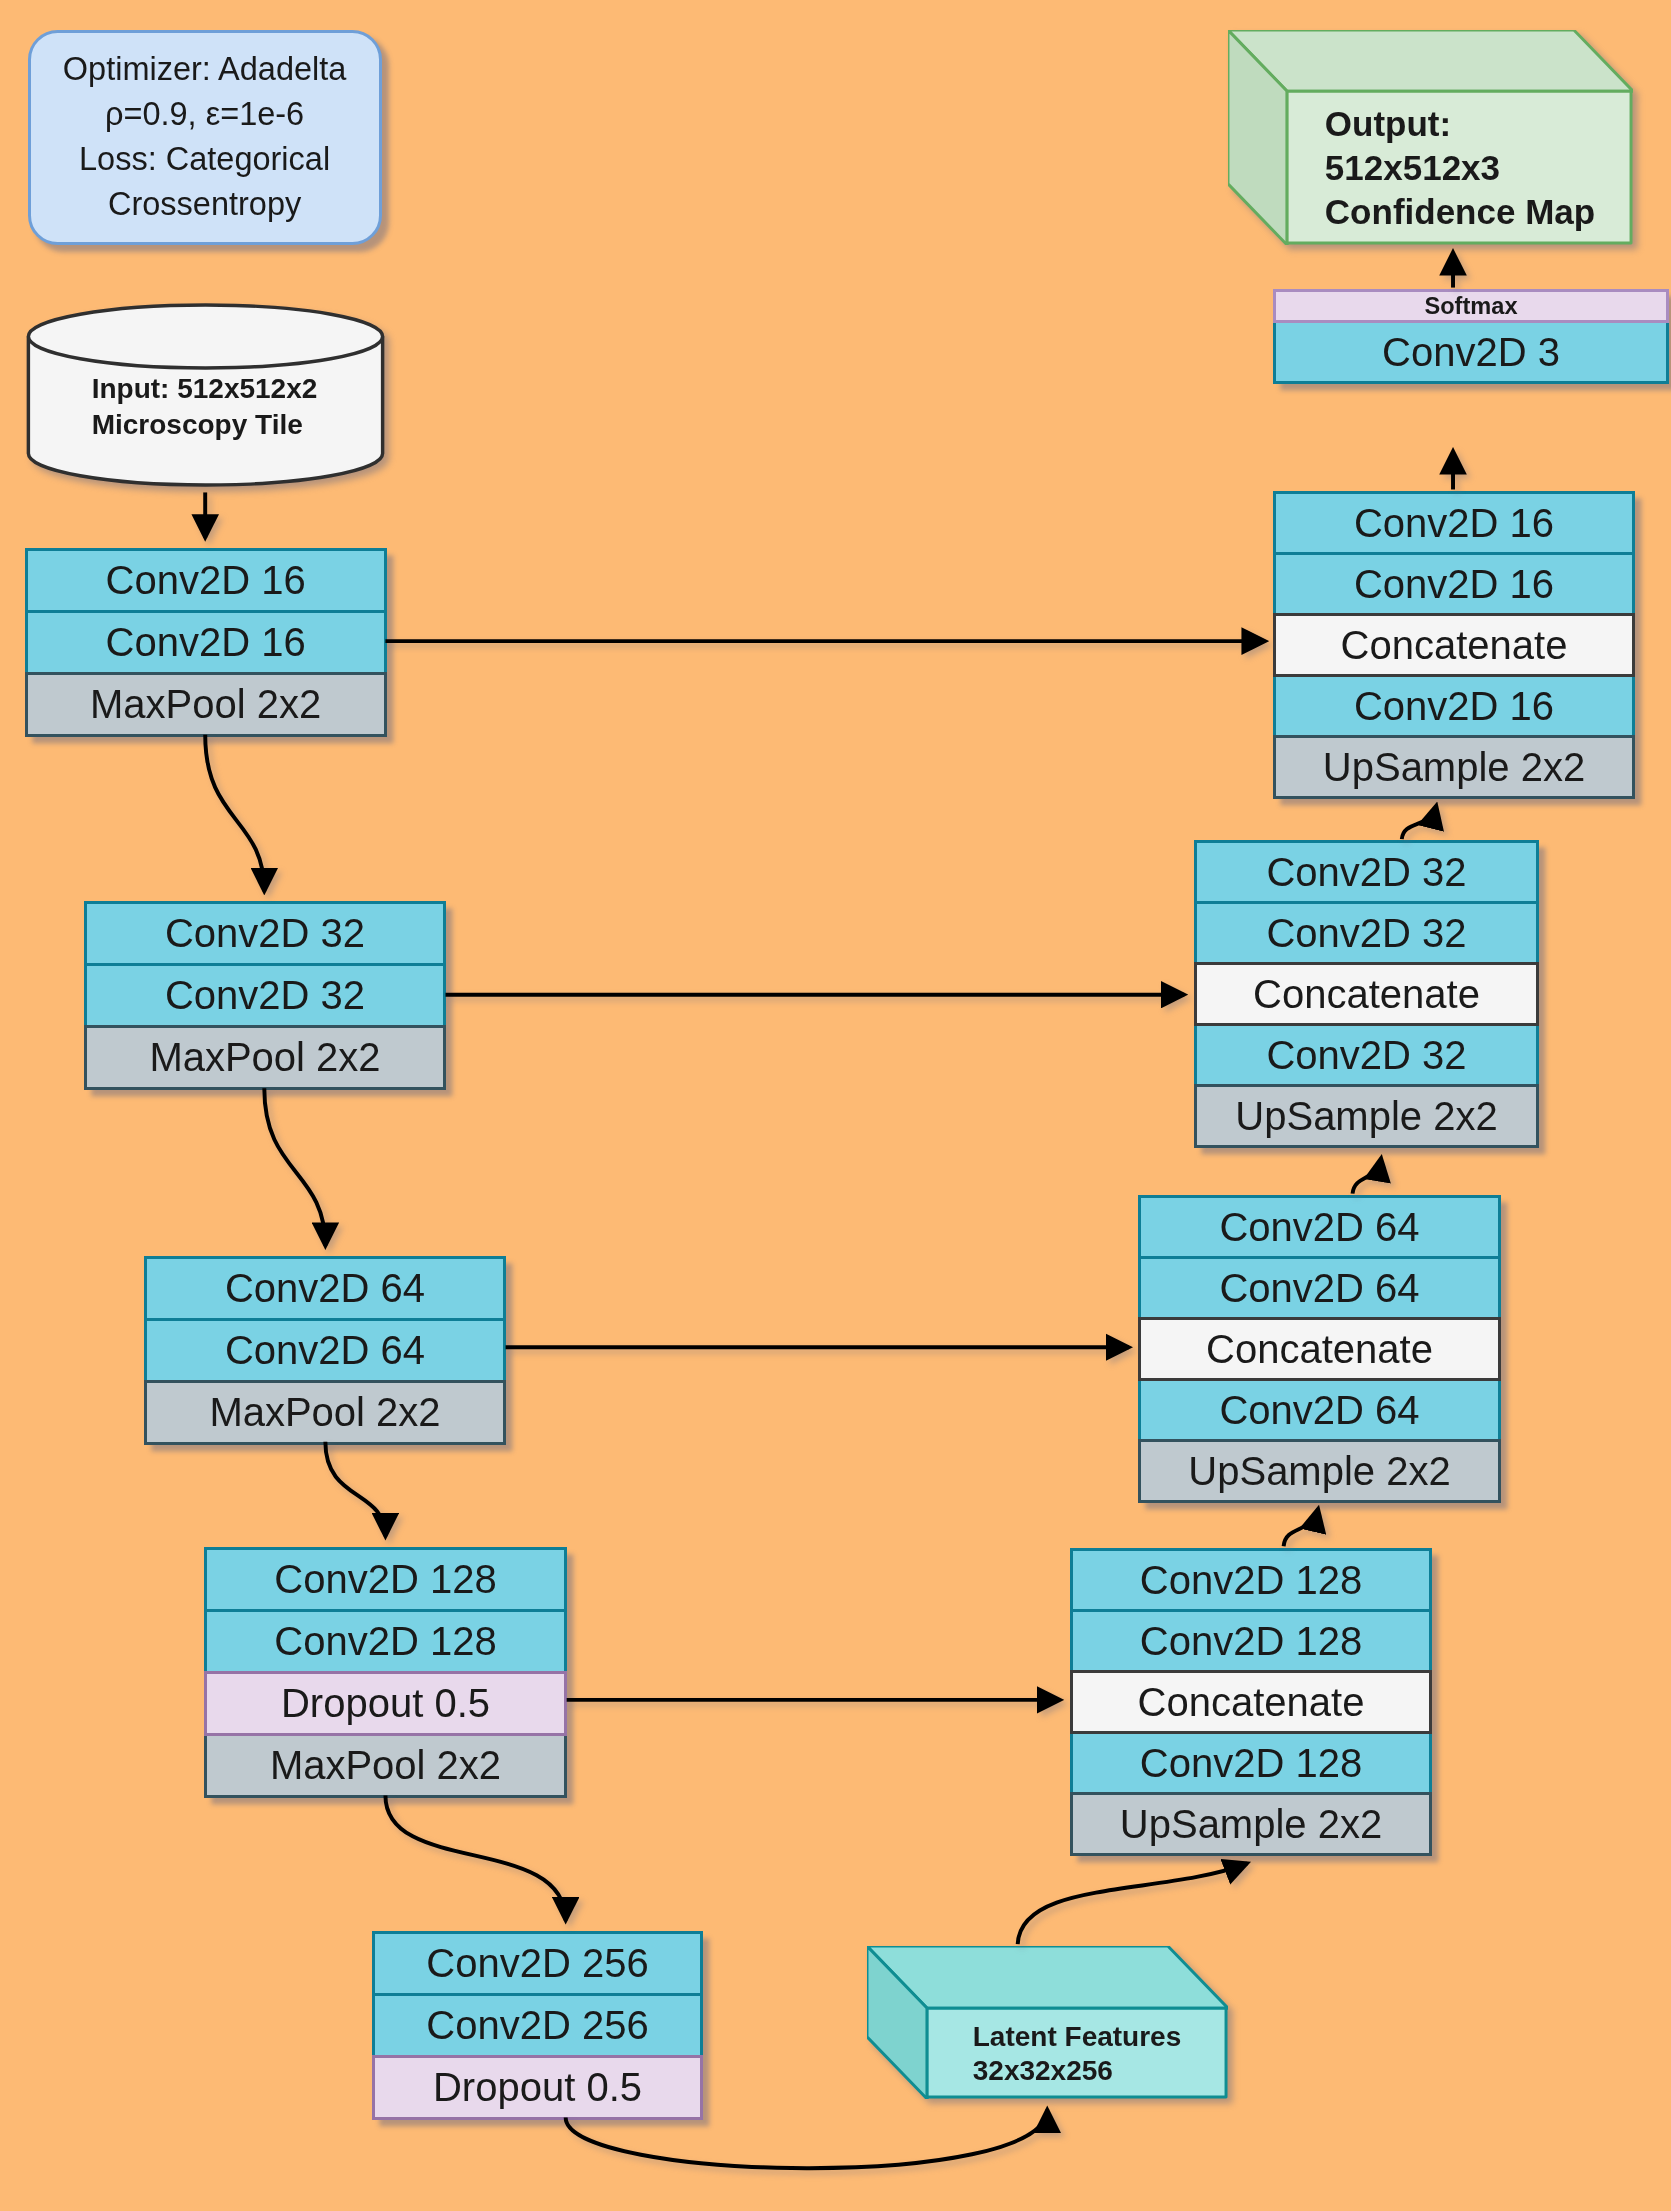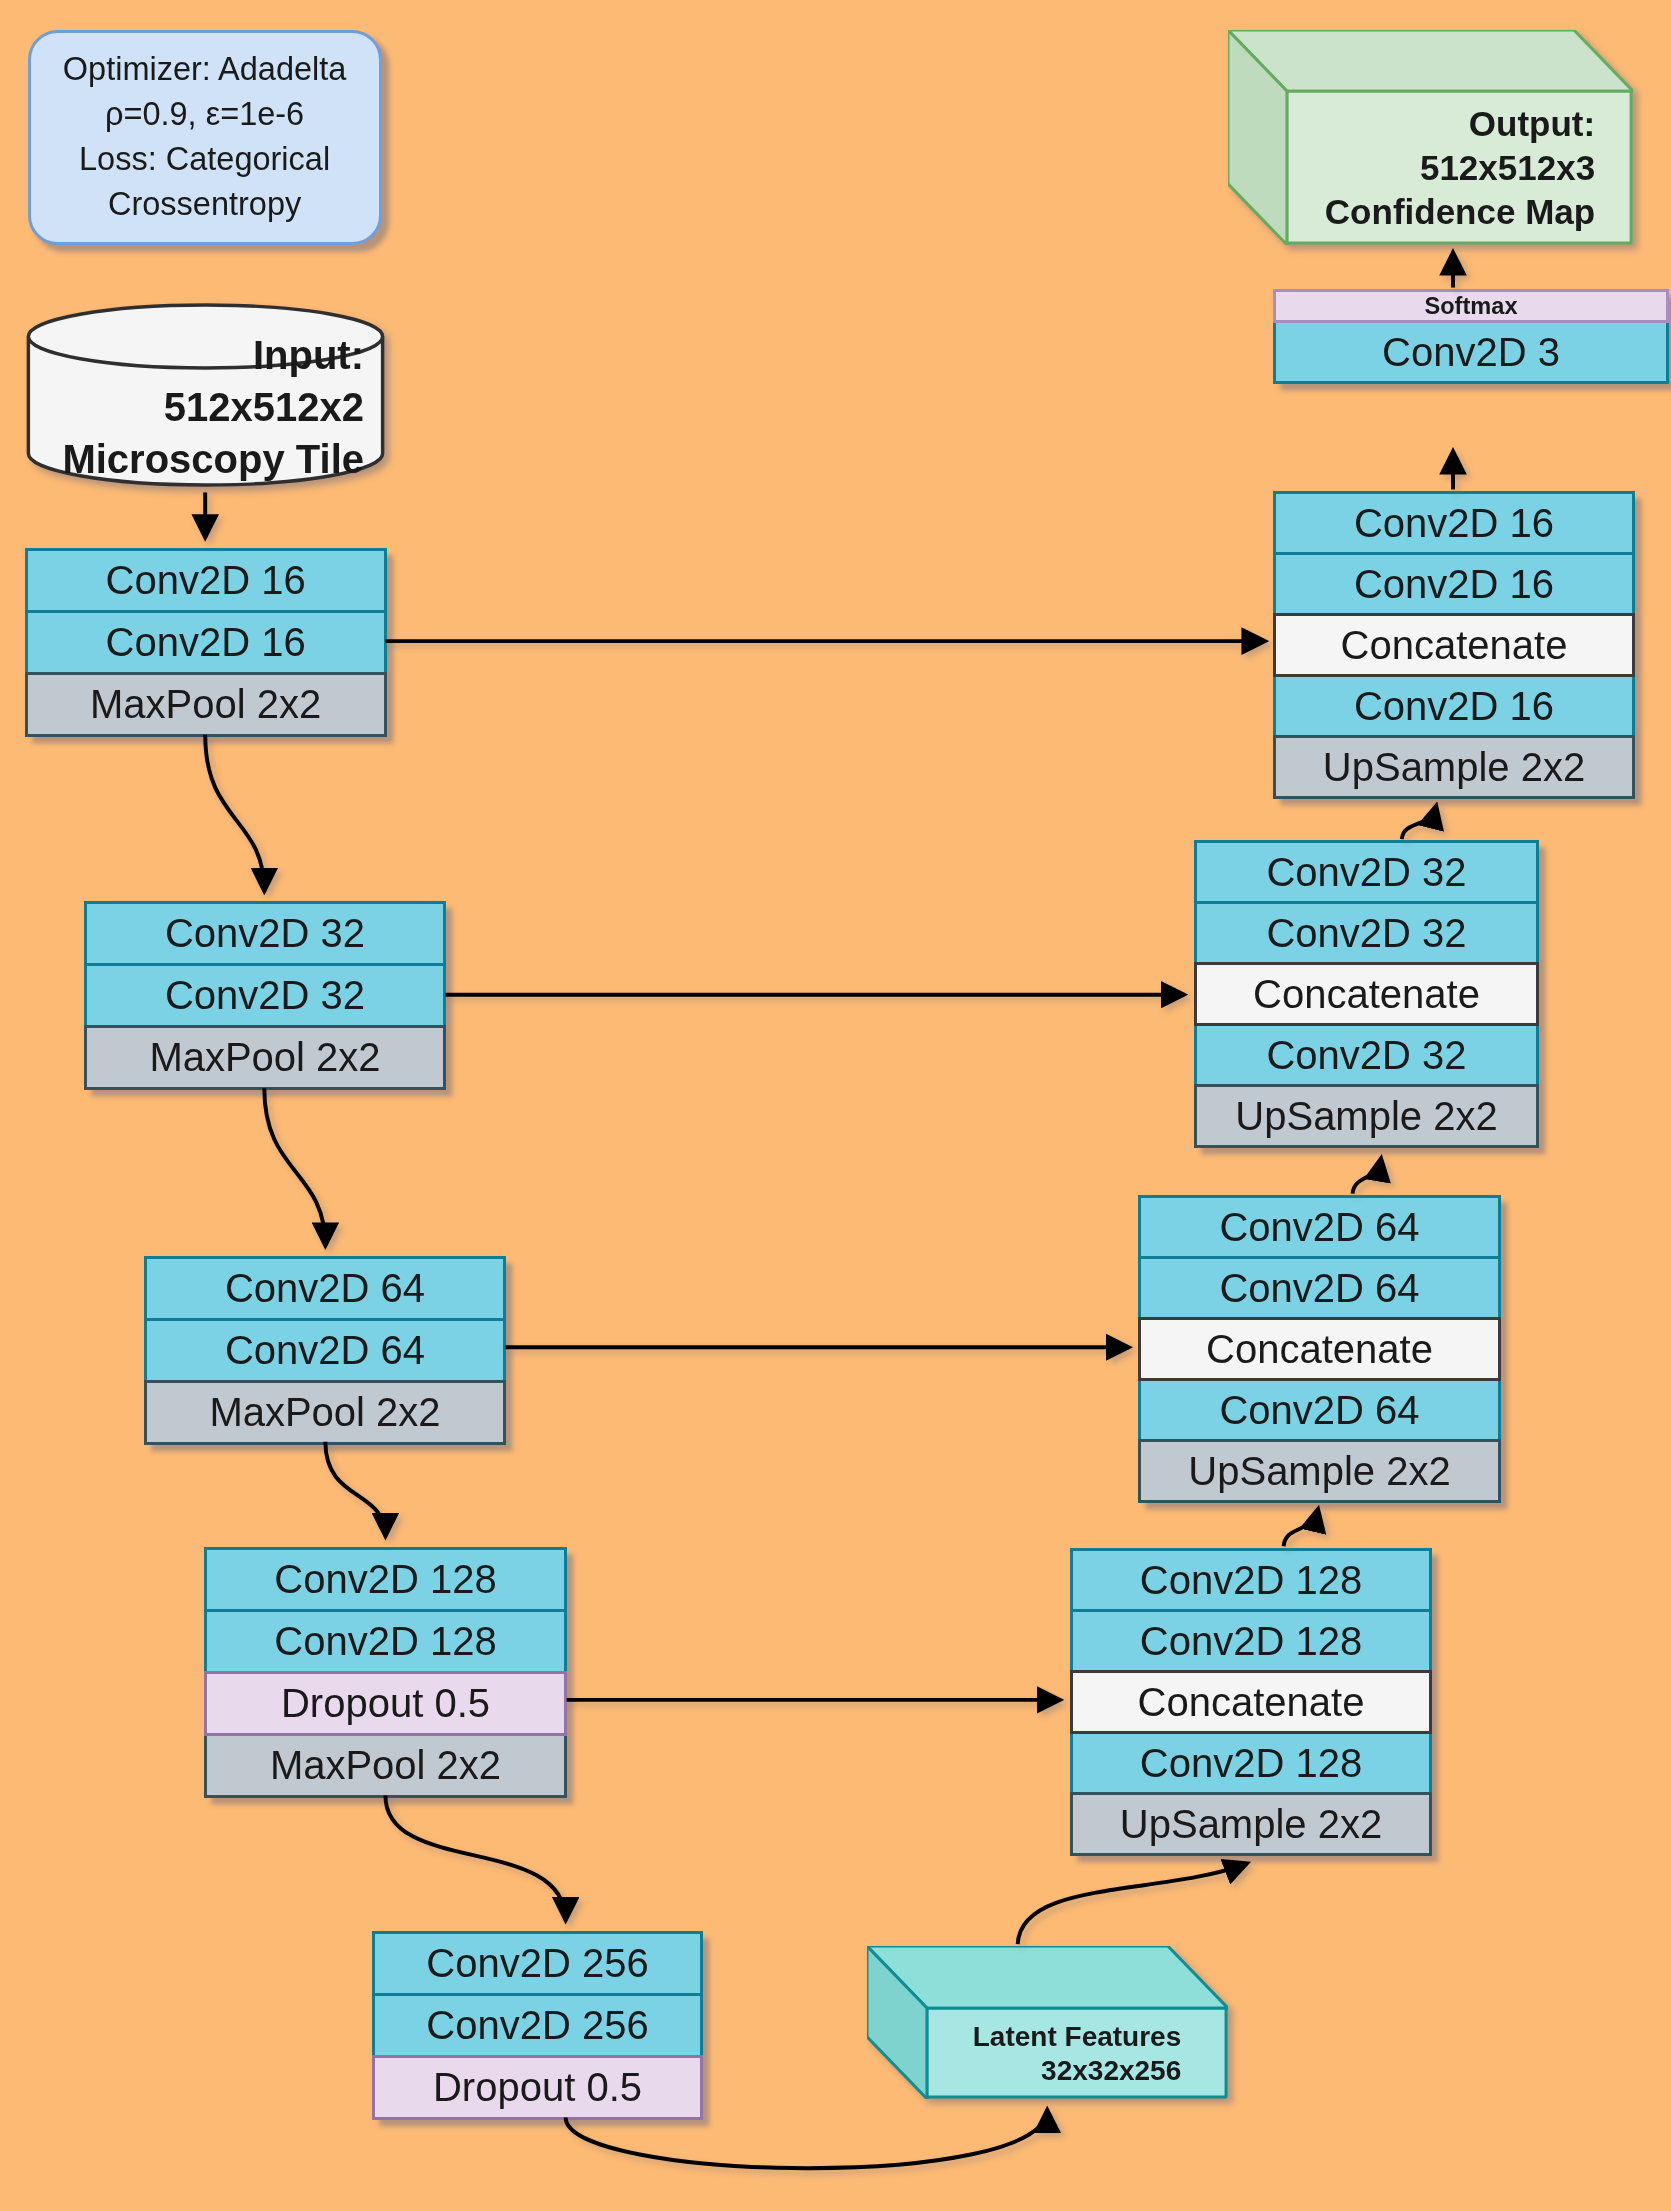--- a/index.html
+++ b/index.html
@@ -17,22 +17,22 @@
   .row.concat{background:var(--c-concat_fill,#f5f5f5);border-color:var(--c-concat_border,#3b3b3b);position:relative;z-index:2;}
   .row.softmax{background:var(--c-drop_fill,#e8d9ec);border-color:var(--c-softmax_border,#a98cc0);
                height:34px;font-size:23.6px;font-weight:bold;position:relative;z-index:2;}
   .info-box{position:absolute;box-sizing:border-box;background:var(--c-info_fill,#cfe2f8);
             border:3px solid var(--c-info_border,#6f9fd8);border-radius:29.6px;
             display:flex;align-items:center;justify-content:center;text-align:center;
             font-size:32.5px;line-height:1.38;box-shadow:6.9px 6.9px 4.9px rgba(95,100,130,.45);}
   .ml{white-space:pre-line;text-align:center;}
   .shape3d{position:absolute;filter:drop-shadow(5.9px 5.9px 3.9px rgba(95,100,130,.45));}
   .shape-label{position:absolute;display:flex;align-items:center;justify-content:center;
-               text-align:right;font-weight:bold;}
-  .lbl-input{font-size:40px;line-height:1.3;}
+               text-align:left;font-weight:bold;}
+  .lbl-input{font-size:28px;line-height:1.3;}
   .lbl-output{font-size:35px;line-height:1.25;}
   .lbl-latent{font-size:28px;line-height:1.18;}
   #arrows{position:absolute;left:0;top:0;pointer-events:none;z-index:5;
           filter:drop-shadow(4.9px 4.9px 3px rgba(100,105,135,.35));}
   #arrows path{stroke:var(--c-arrow,#000);stroke-width:4;fill:none;}
 </style>
 </head>
 <body>
 
 <div id="canvas">

